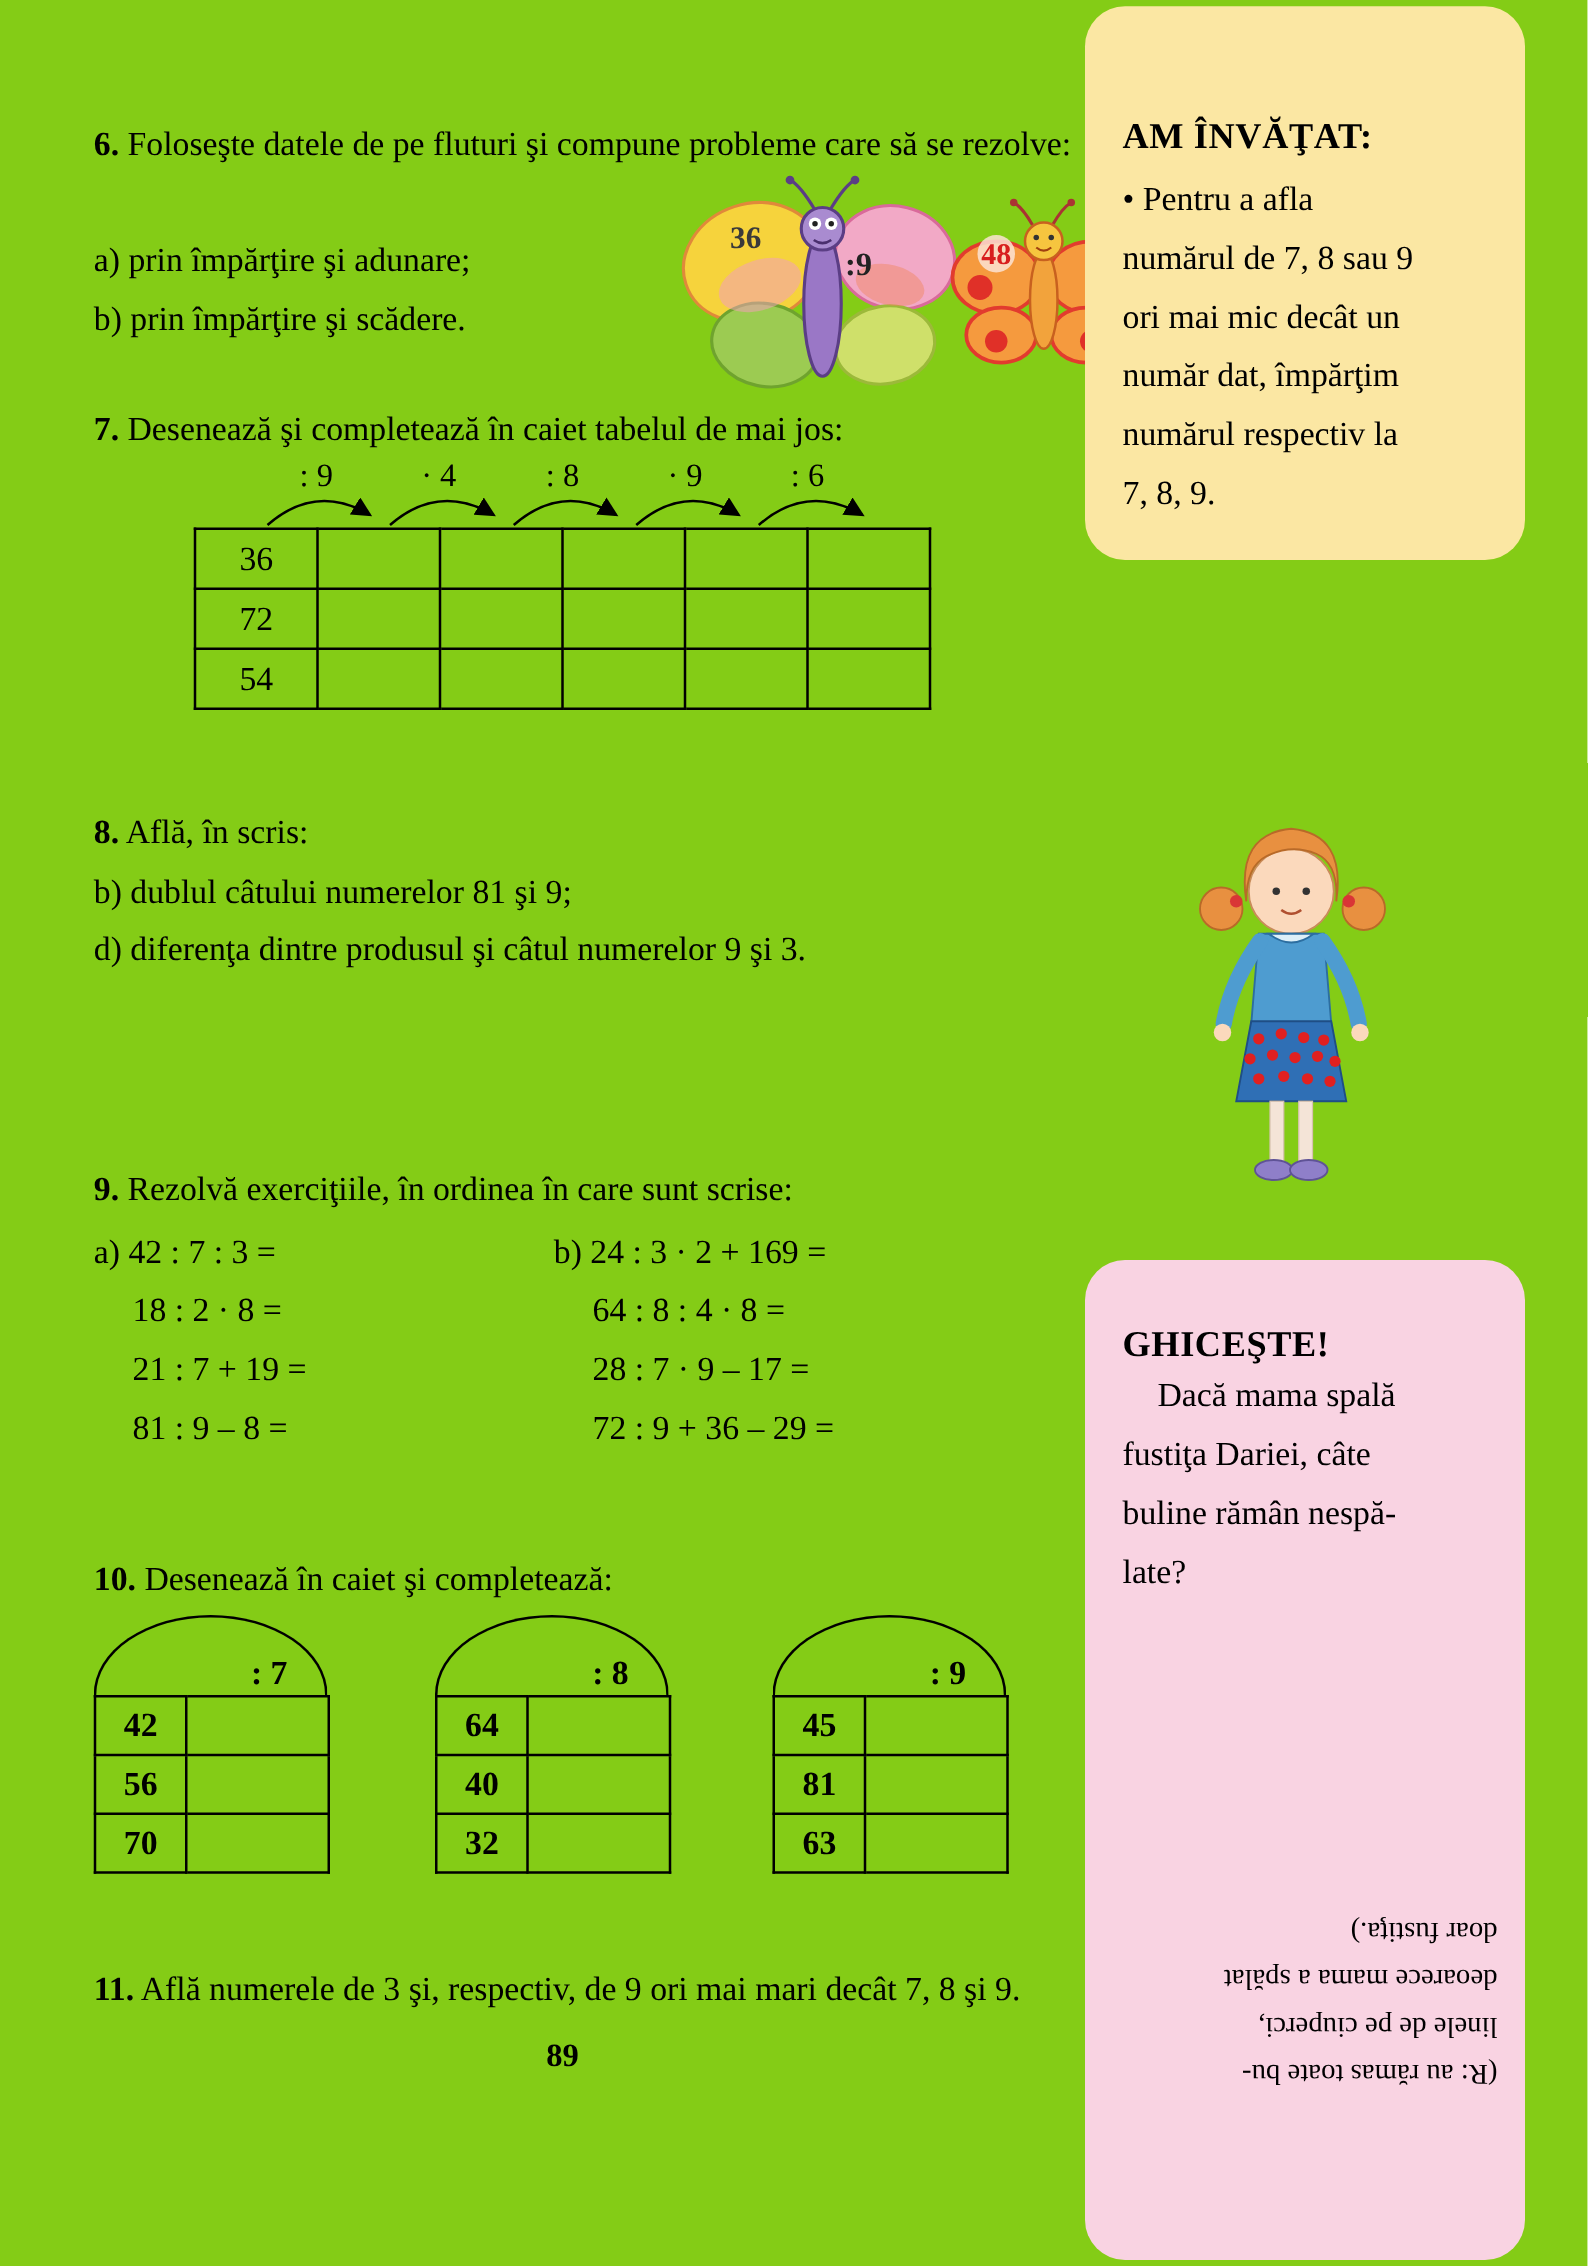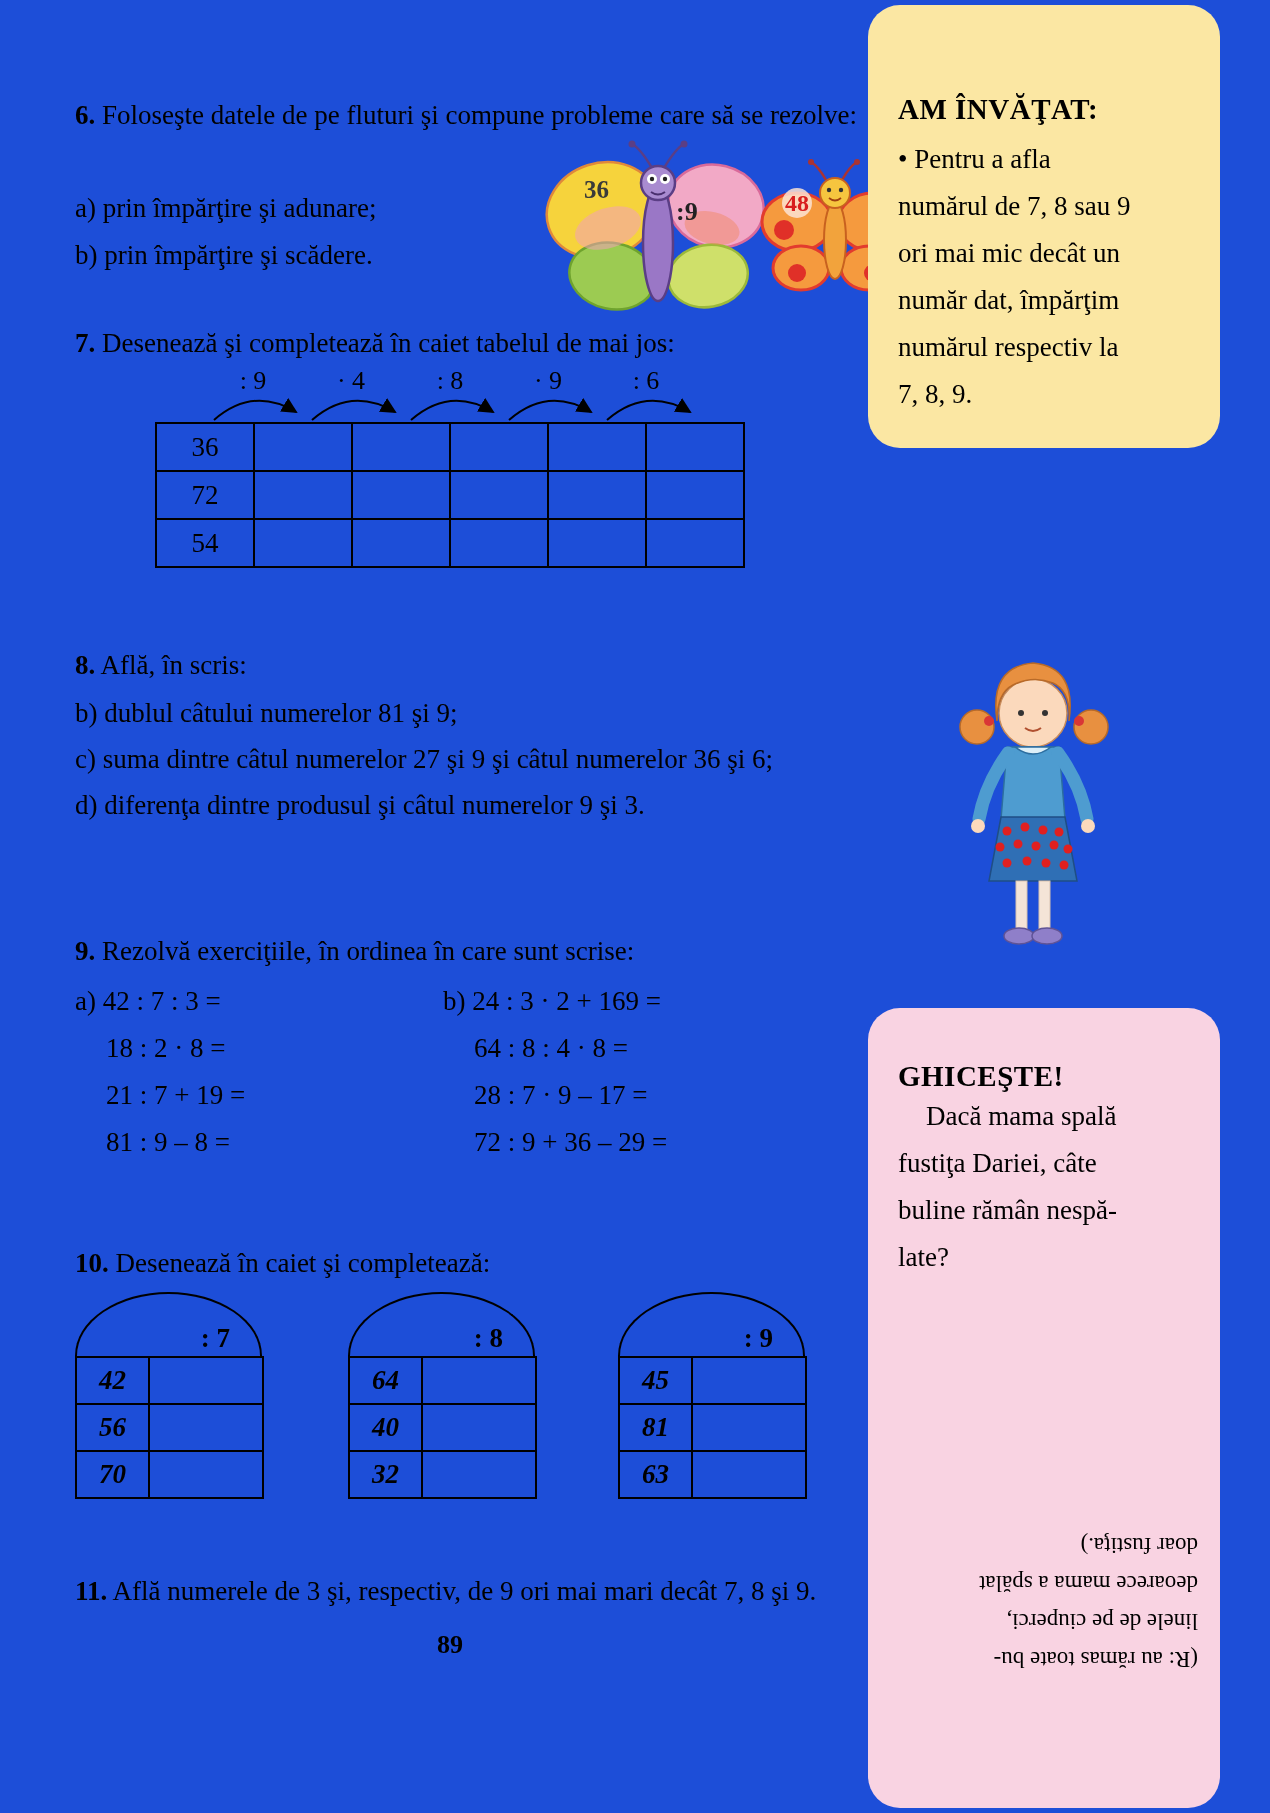--- a/index.html
+++ b/index.html
@@ -1,38 +1,38 @@
 <!DOCTYPE html>
 <html><head>
 <meta charset="utf-8">
 <style>
   * { margin:0; padding:0; box-sizing:border-box; }
   html,body { background:#ffffff; }
   body { font-family:"Liberation Serif","DejaVu Serif",serif; color:#000; }
-  .page { position:relative; width:1270px; height:1813px; background:#1d4ed8; overflow:hidden; }
+  .page { position:relative; width:1270px; height:1813px; background:#84cc16; overflow:hidden; }
   .abs { position:absolute; }
   .txt { font-size:27px; line-height:46px; }
   .justify { text-align:justify; }
   .preline { white-space:pre-line; }
   b, .bold { font-weight:bold; }
 
   
   .ex7-table { border-collapse:collapse; }
   .ex7-table td { border:2px solid #000; width:98px; height:48px; text-align:center; font-size:27px; }
 
   .op-label { position:absolute; transform:translateX(-50%); font-size:26px; font-weight:normal; }
 
   
   .dome { width:187px; height:64px; border:2px solid #000; border-bottom:none;
           border-radius:94px 94px 0 0 / 64px 64px 0 0;
           display:flex; align-items:flex-end; justify-content:flex-end;
           padding:0 30px 2px 0; font-weight:bold; font-size:27px; }
   .ex10-table { border-collapse:collapse; }
   .ex10-table td { border:2px solid #000; height:47px; font-size:27px; }
-  .ex10-table td.num { width:73px; text-align:center; font-weight:bold;font-style:italic; }
+  .ex10-table td.num { width:73px; text-align:center; font-weight:bold; }
   .ex10-table td.blank { width:114px; }
 
   
   .side-box { position:absolute; left:868px; width:352px; border-radius:32px; padding:0 30px; }
   .box-title { font-weight:bold; font-size:29px; letter-spacing:0.5px; }
   .box-text { font-size:27px; line-height:47px; margin-top:10px; }
 
   .rotated-answer { transform:rotate(180deg); font-size:23px; line-height:38px; }
 
   svg text { font-family:"Liberation Serif","DejaVu Serif",serif; }
@@ -149,21 +149,20 @@
     </tr>
   </tbody>
     </table>
 
   <div class="abs txt" style="left:75px; top:642px;">
     <b>8.</b>
     <span>Află, în scris:</span>
   </div>
   <div class="abs" style="left:75px; top:690px; width:800px;">
     <div class="txt">b) dublul câtului numerelor 81 şi 9;</div>
-    <div class="txt">c) suma dintre câtul numerelor 27 şi 9 şi câtul numerelor 36 şi 6;</div>
     <div class="txt">d) diferenţa dintre produsul şi câtul numerelor 9 şi 3.</div>
   </div>
 
   <svg class="abs" style="left:945px; top:633px;" width="175" height="320" viewBox="0 0 175 320">
     <circle cx="32" cy="94" r="17" fill="#E89040" stroke="#B86A28" stroke-width="1.5"></circle>
     <circle cx="146" cy="94" r="17" fill="#E89040" stroke="#B86A28" stroke-width="1.5"></circle>
     <circle cx="44" cy="88" r="5" fill="#D93636"></circle>
     <circle cx="134" cy="88" r="5" fill="#D93636"></circle>
     <circle cx="88" cy="80" r="34" fill="#FBD9BC" stroke="#C98C5A" stroke-width="1.5"></circle>
     <path d="M 52 88 Q 44 34 88 30 Q 132 34 124 88 Q 126 58 108 50 Q 88 42 68 52 Q 52 60 52 88 Z" fill="#E89040" stroke="#B86A28" stroke-width="1.5"></path>

